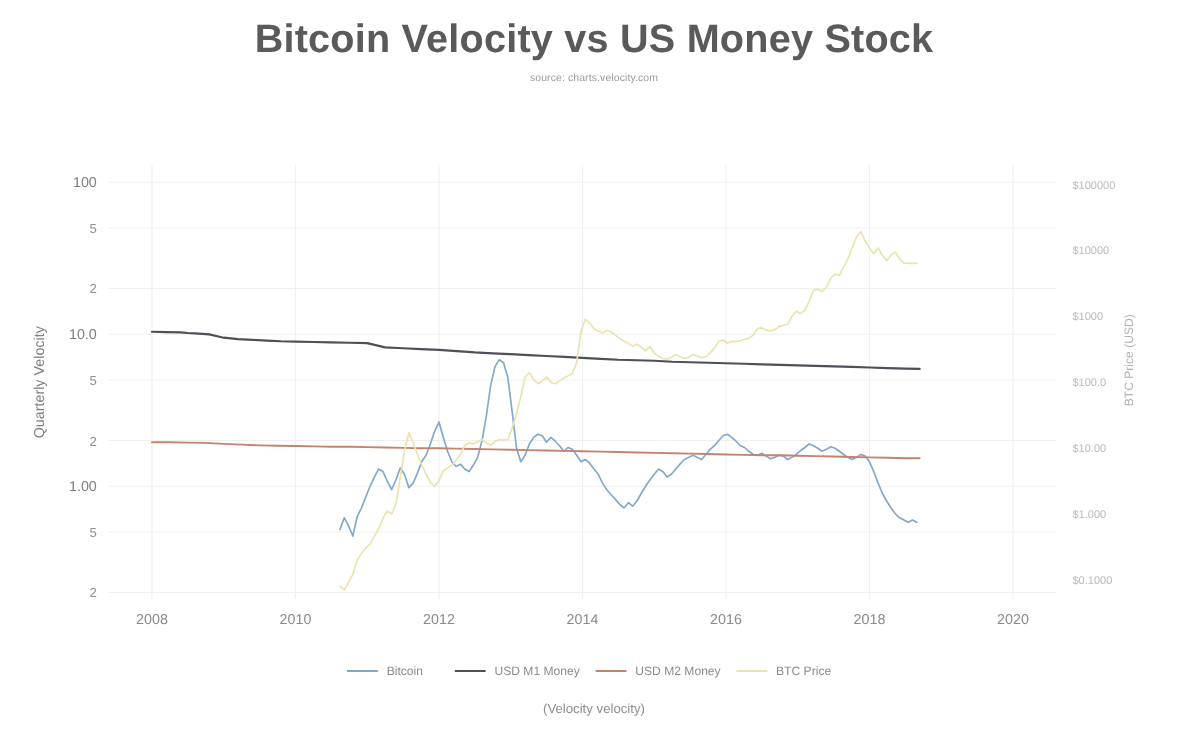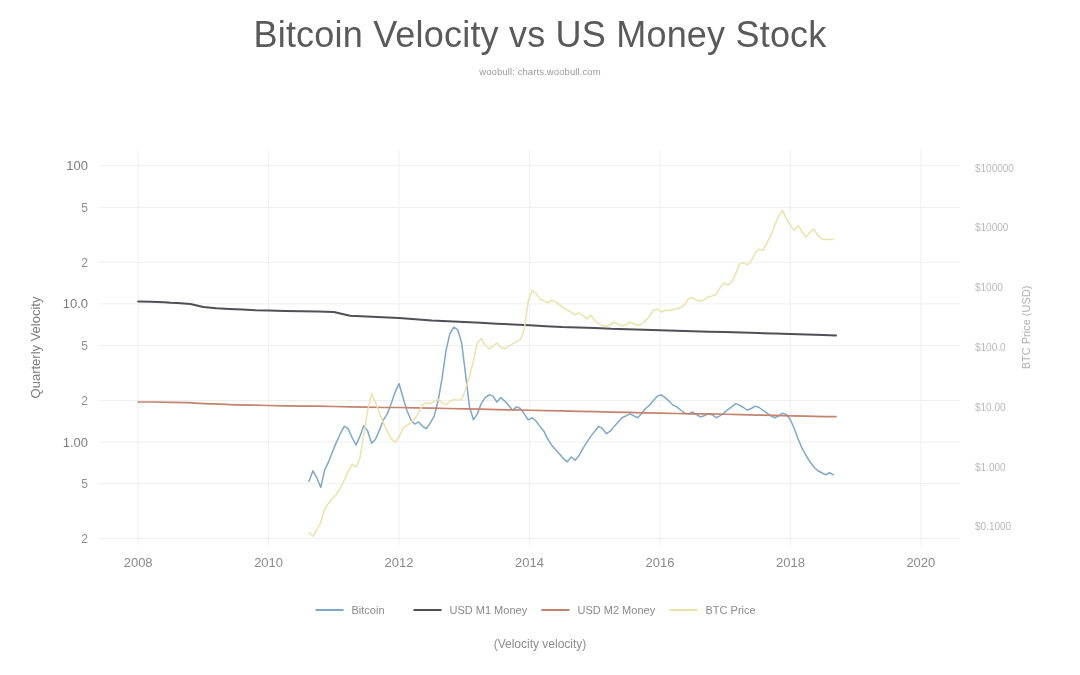--- a/index.html
+++ b/index.html
@@ -20,21 +20,21 @@
     inset: 0;
     width: 1080px;
     height: 675px;
   }
   .title {
     position: absolute;
     left: 0; right: 0;
     top: 14px;
     text-align: center;
     font-size: 36px;
-    font-weight: 400;
+    font-weight: 700;
     color: #5a5a5a;
     letter-spacing: 0.2px;
   }
   .subtitle {
     position: absolute;
     left: 0; right: 0;
     top: 66px;
     text-align: center;
     font-size: 9.5px;
     color: #9a9a9a;
@@ -96,21 +96,21 @@
     stroke-linejoin: round;
     stroke-linecap: round;
   }
 </style>
 </head>
 <body>
 
 <div id="chart-root">
 
   <div class="title">Bitcoin Velocity vs US Money Stock</div>
-  <div class="subtitle">woobull: charts.woobull.com</div>
+  <div class="subtitle">source: charts.velocity.com</div>
 
   <svg class="plot" id="plot-svg" width="1080" height="675" xmlns="http://www.w3.org/2000/svg">
     <g id="grid-layer">
         <line x1="99" y1="165.7442484870998" x2="960" y2="165.7442484870998" class="gridline"></line>
         <line x1="99" y1="207.33940044507784" x2="960" y2="207.33940044507784" class="gridline"></line>
         <line x1="99" y1="262.32520042943804" x2="960" y2="262.32520042943804" class="gridline"></line>
         <line x1="99" y1="303.9203523874161" x2="960" y2="303.9203523874161" class="gridline"></line>
         <line x1="99" y1="345.515504345394" x2="960" y2="345.515504345394" class="gridline"></line>
         <line x1="99" y1="400.50130432975425" x2="960" y2="400.50130432975425" class="gridline"></line>
         <line x1="99" y1="442.0964562877322" x2="960" y2="442.0964562877322" class="gridline"></line>

